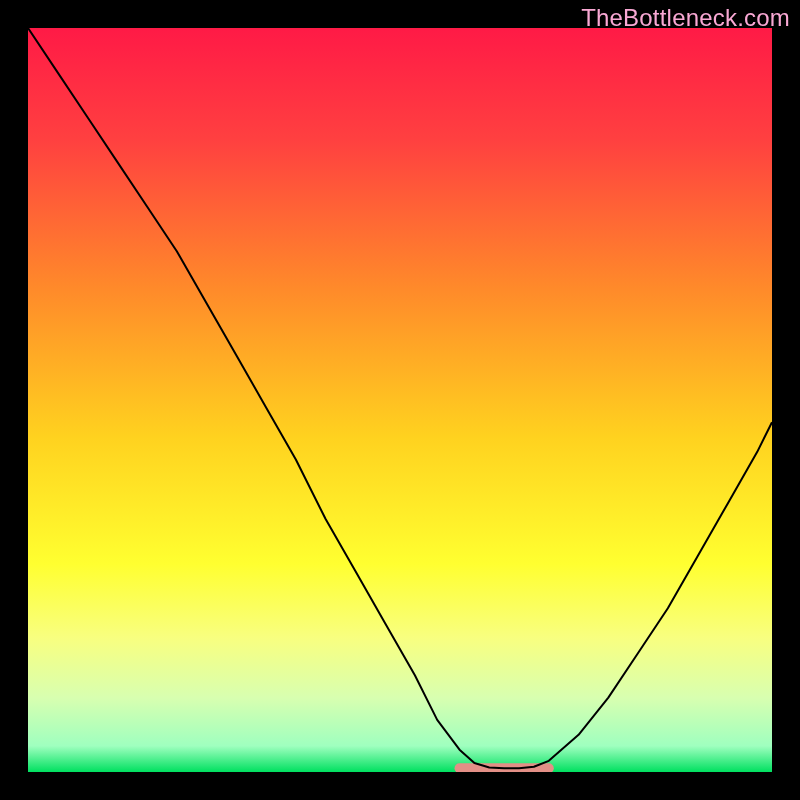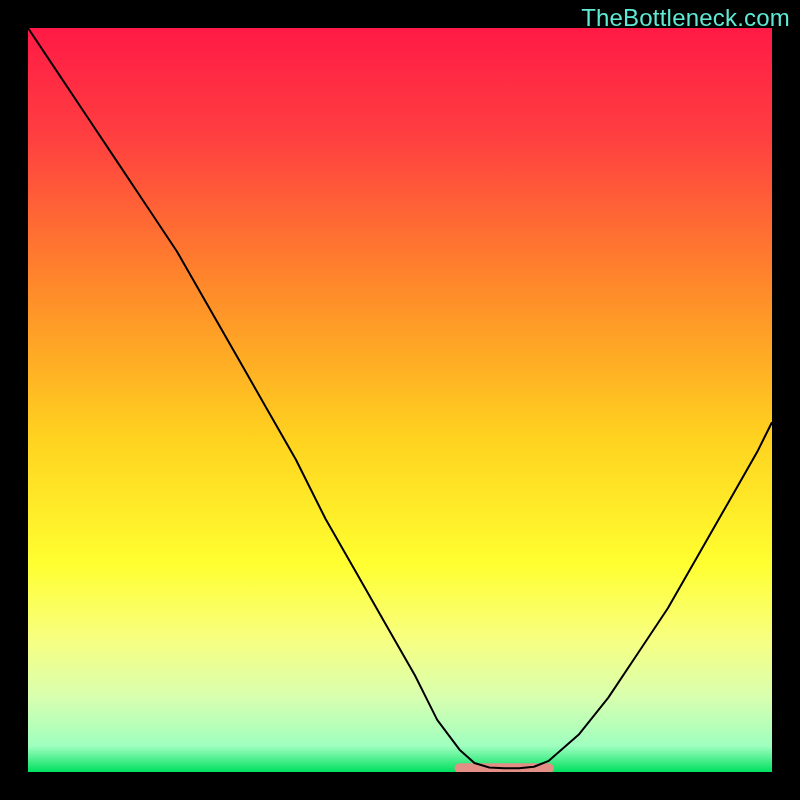--- a/index.html
+++ b/index.html
@@ -14,21 +14,21 @@
   .frame {
     position: relative;
     width: 800px;
     height: 800px;
     background: #000;
   }
   .watermark {
     position: absolute;
     top: 4px;
     right: 10px;
-    color: #5eead4;
+    color: #f9a8d4;
     font-size: 24px;
     font-weight: 400;
     letter-spacing: 0.2px;
     z-index: 10;
   }
   .plot {
     position: absolute;
     left: 28px;
     top: 28px;
     width: 744px;

